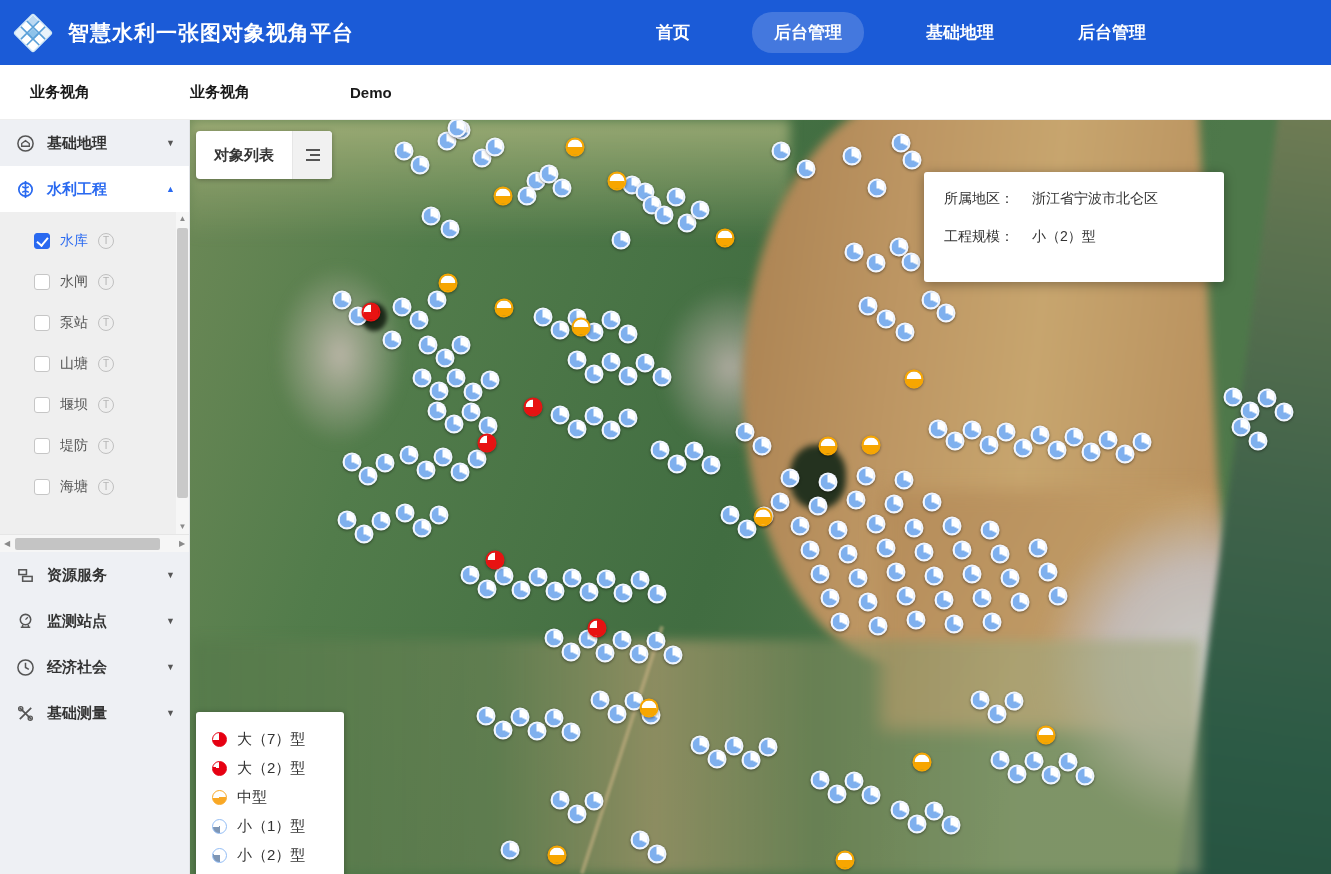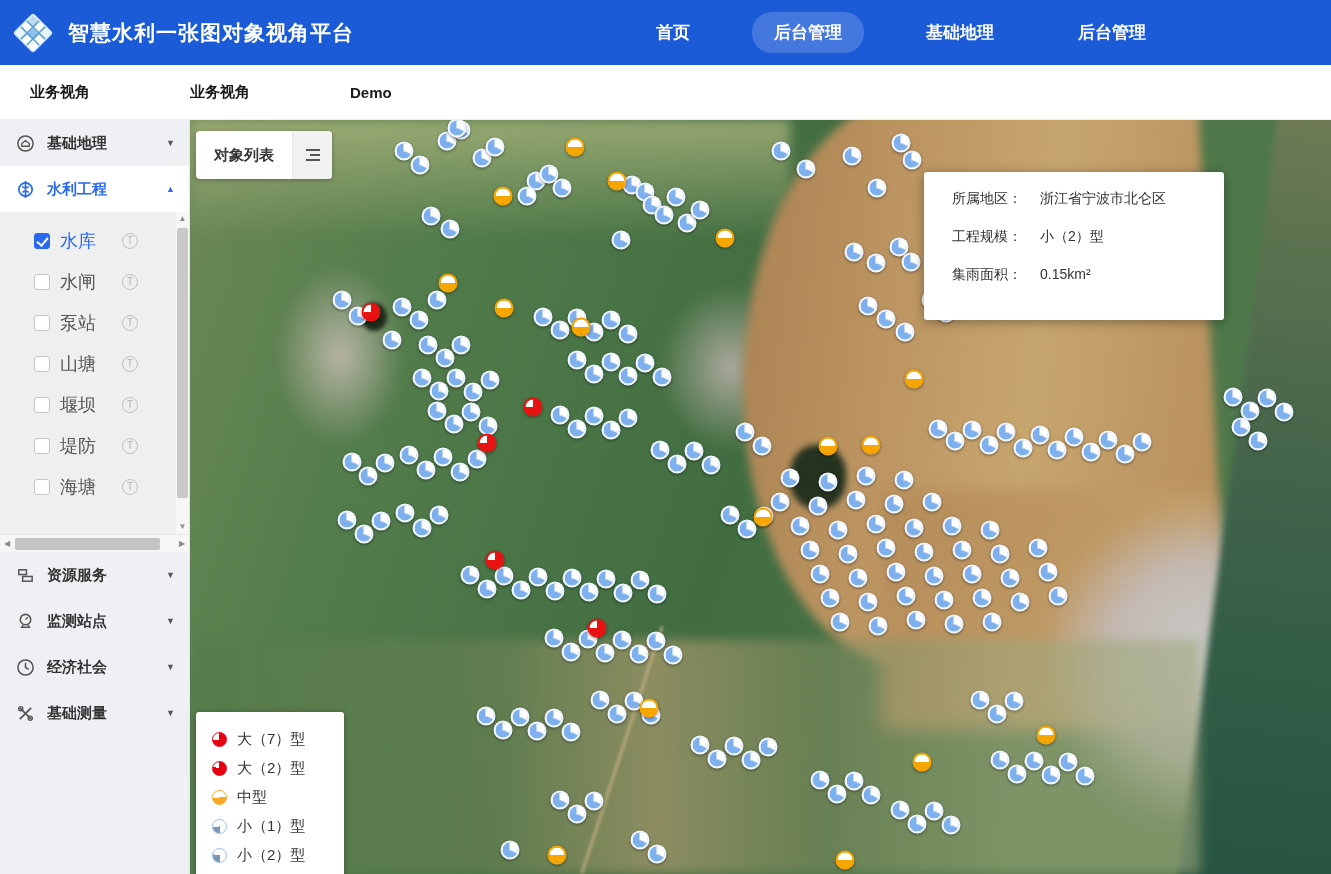--- a/index.html
+++ b/index.html
@@ -29,21 +29,21 @@
   .cat-icon svg { width:100%; height:100%; display:block; }
   .cat-label { font-size:15px; font-weight:bold; flex:1; }
   .cat-caret { font-size:9px; color:#555; }
   .cat-row.active .cat-caret { color:#2969f0; }
   .sub-panel { position:relative; background:#efefef; height:322px; }
   .sub-list { padding:8px 0 0 34px; }
   .sub-row { height:41px; display:flex; align-items:center; }
   .checkbox { width:16px; height:16px; border:1px solid #c6c6c6; border-radius:3px; background:#fff; margin-right:10px; position:relative; cursor:pointer; flex:0 0 auto; }
   .checkbox.checked { background:#2969f0; border-color:#2969f0; }
   .checkbox.checked::after { content:""; position:absolute; left:4px; top:1px; width:5px; height:9px; border:solid #fff; border-width:0 2px 2px 0; transform:rotate(40deg); }
-  .sub-label { font-size:18px; color:#555; margin-right:26px; }
+  .sub-label { font-size:14px; color:#555; margin-right:10px; }
   .sub-label.checked { color:#2969f0; }
   .t-badge { width:16px; height:16px; border:1px solid #c0c0c0; border-radius:50%; color:#b5b5b5; font-size:10px; line-height:14px; text-align:center; cursor:pointer; }
   
   .vscroll { position:absolute; right:0; top:0; width:13px; height:100%; background:#f6f6f6; }
   .vscroll .arr { position:absolute; left:0; width:13px; height:14px; color:#8a8a8a; font-size:8px; text-align:center; line-height:14px; }
   .vscroll .thumb { position:absolute; left:1px; top:16px; width:11px; height:270px; background:#c9c9c9; border-radius:2px; }
   .hscroll { height:18px; background:#f6f6f6; position:relative; border-top:1px solid #e6e6e6; }
   .hscroll .arr { position:absolute; top:0; width:14px; height:18px; color:#8a8a8a; font-size:8px; text-align:center; line-height:18px; }
   .hscroll .thumb { position:absolute; left:15px; top:3px; height:12px; width:145px; background:#c4c4c4; border-radius:2px; }
 
@@ -72,21 +72,21 @@
   
   .objlist { position:absolute; left:6px; top:11px; display:flex; background:#fff; border-radius:4px; box-shadow:0 1px 5px rgba(0,0,0,.3); z-index:20; overflow:hidden; }
   .objlist-label { padding:0 18px; height:48px; line-height:48px; font-size:15px; font-weight:bold; color:#333; cursor:pointer; }
   .objlist-iconbtn { width:40px; height:48px; background:#f1f1f1; border-left:1px solid #e6e6e6; display:flex; align-items:center; justify-content:center; cursor:pointer; }
 
   
   .popup { position:absolute; left:734px; top:52px; width:300px; z-index:30; background:#fff; border-radius:3px; box-shadow:0 2px 12px rgba(0,0,0,.35); }
   .popup-header { background:#1557d0; color:#fff; height:44px; display:flex; align-items:center; padding:0 14px 0 18px; border-radius:3px 3px 0 0; }
   .popup-title { font-size:16px; font-weight:bold; flex:1; }
   .popup-close { width:24px; height:24px; cursor:pointer; }
-  .popup-body { padding:18px 28px 16px; }
+  .popup-body { padding:18px 20px 16px; }
   .popup-row { display:flex; font-size:14px; color:#333; margin-bottom:20px; }
   .popup-row-label { width:88px; flex:0 0 auto; }
   .popup-row-value { flex:1; }
   .detail-btn { width:100%; height:36px; background:#fff; border:1px solid #d9d9d9; border-radius:2px; font-size:14px; color:#333; cursor:pointer; font-family:inherit; }
 
   
   .legend { position:absolute; left:6px; top:592px; width:148px; background:#fff; border-radius:3px; box-shadow:0 1px 6px rgba(0,0,0,.3); padding:13px 16px; z-index:25; }
   .legend-row { display:flex; align-items:center; height:29px; }
   .ld { width:15px; height:15px; border-radius:50%; margin-right:10px; flex:0 0 auto; }
   .ld.large-1 { background:conic-gradient(#e60012 0 270deg,#fff 270deg 360deg); border:1px solid #e60012; }
@@ -508,24 +508,20 @@
       <div class="popup-body">
         <div>
             <div class="popup-row">
               <span class="popup-row-label">所属地区：</span>
               <span class="popup-row-value">浙江省宁波市北仑区</span>
             </div>
             <div class="popup-row">
               <span class="popup-row-label">工程规模：</span>
               <span class="popup-row-value">小（2）型</span>
             </div>
-            <div class="popup-row">
-              <span class="popup-row-label">集雨面积：</span>
-              <span class="popup-row-value">0.15km²</span>
-            </div>
           </div>
       </div>
     </div>
 
     <div class="legend">
         <div class="legend-row">
           <span class="ld large-1"></span>
           <span class="legend-label">大（7）型</span>
         </div>
         <div class="legend-row">

